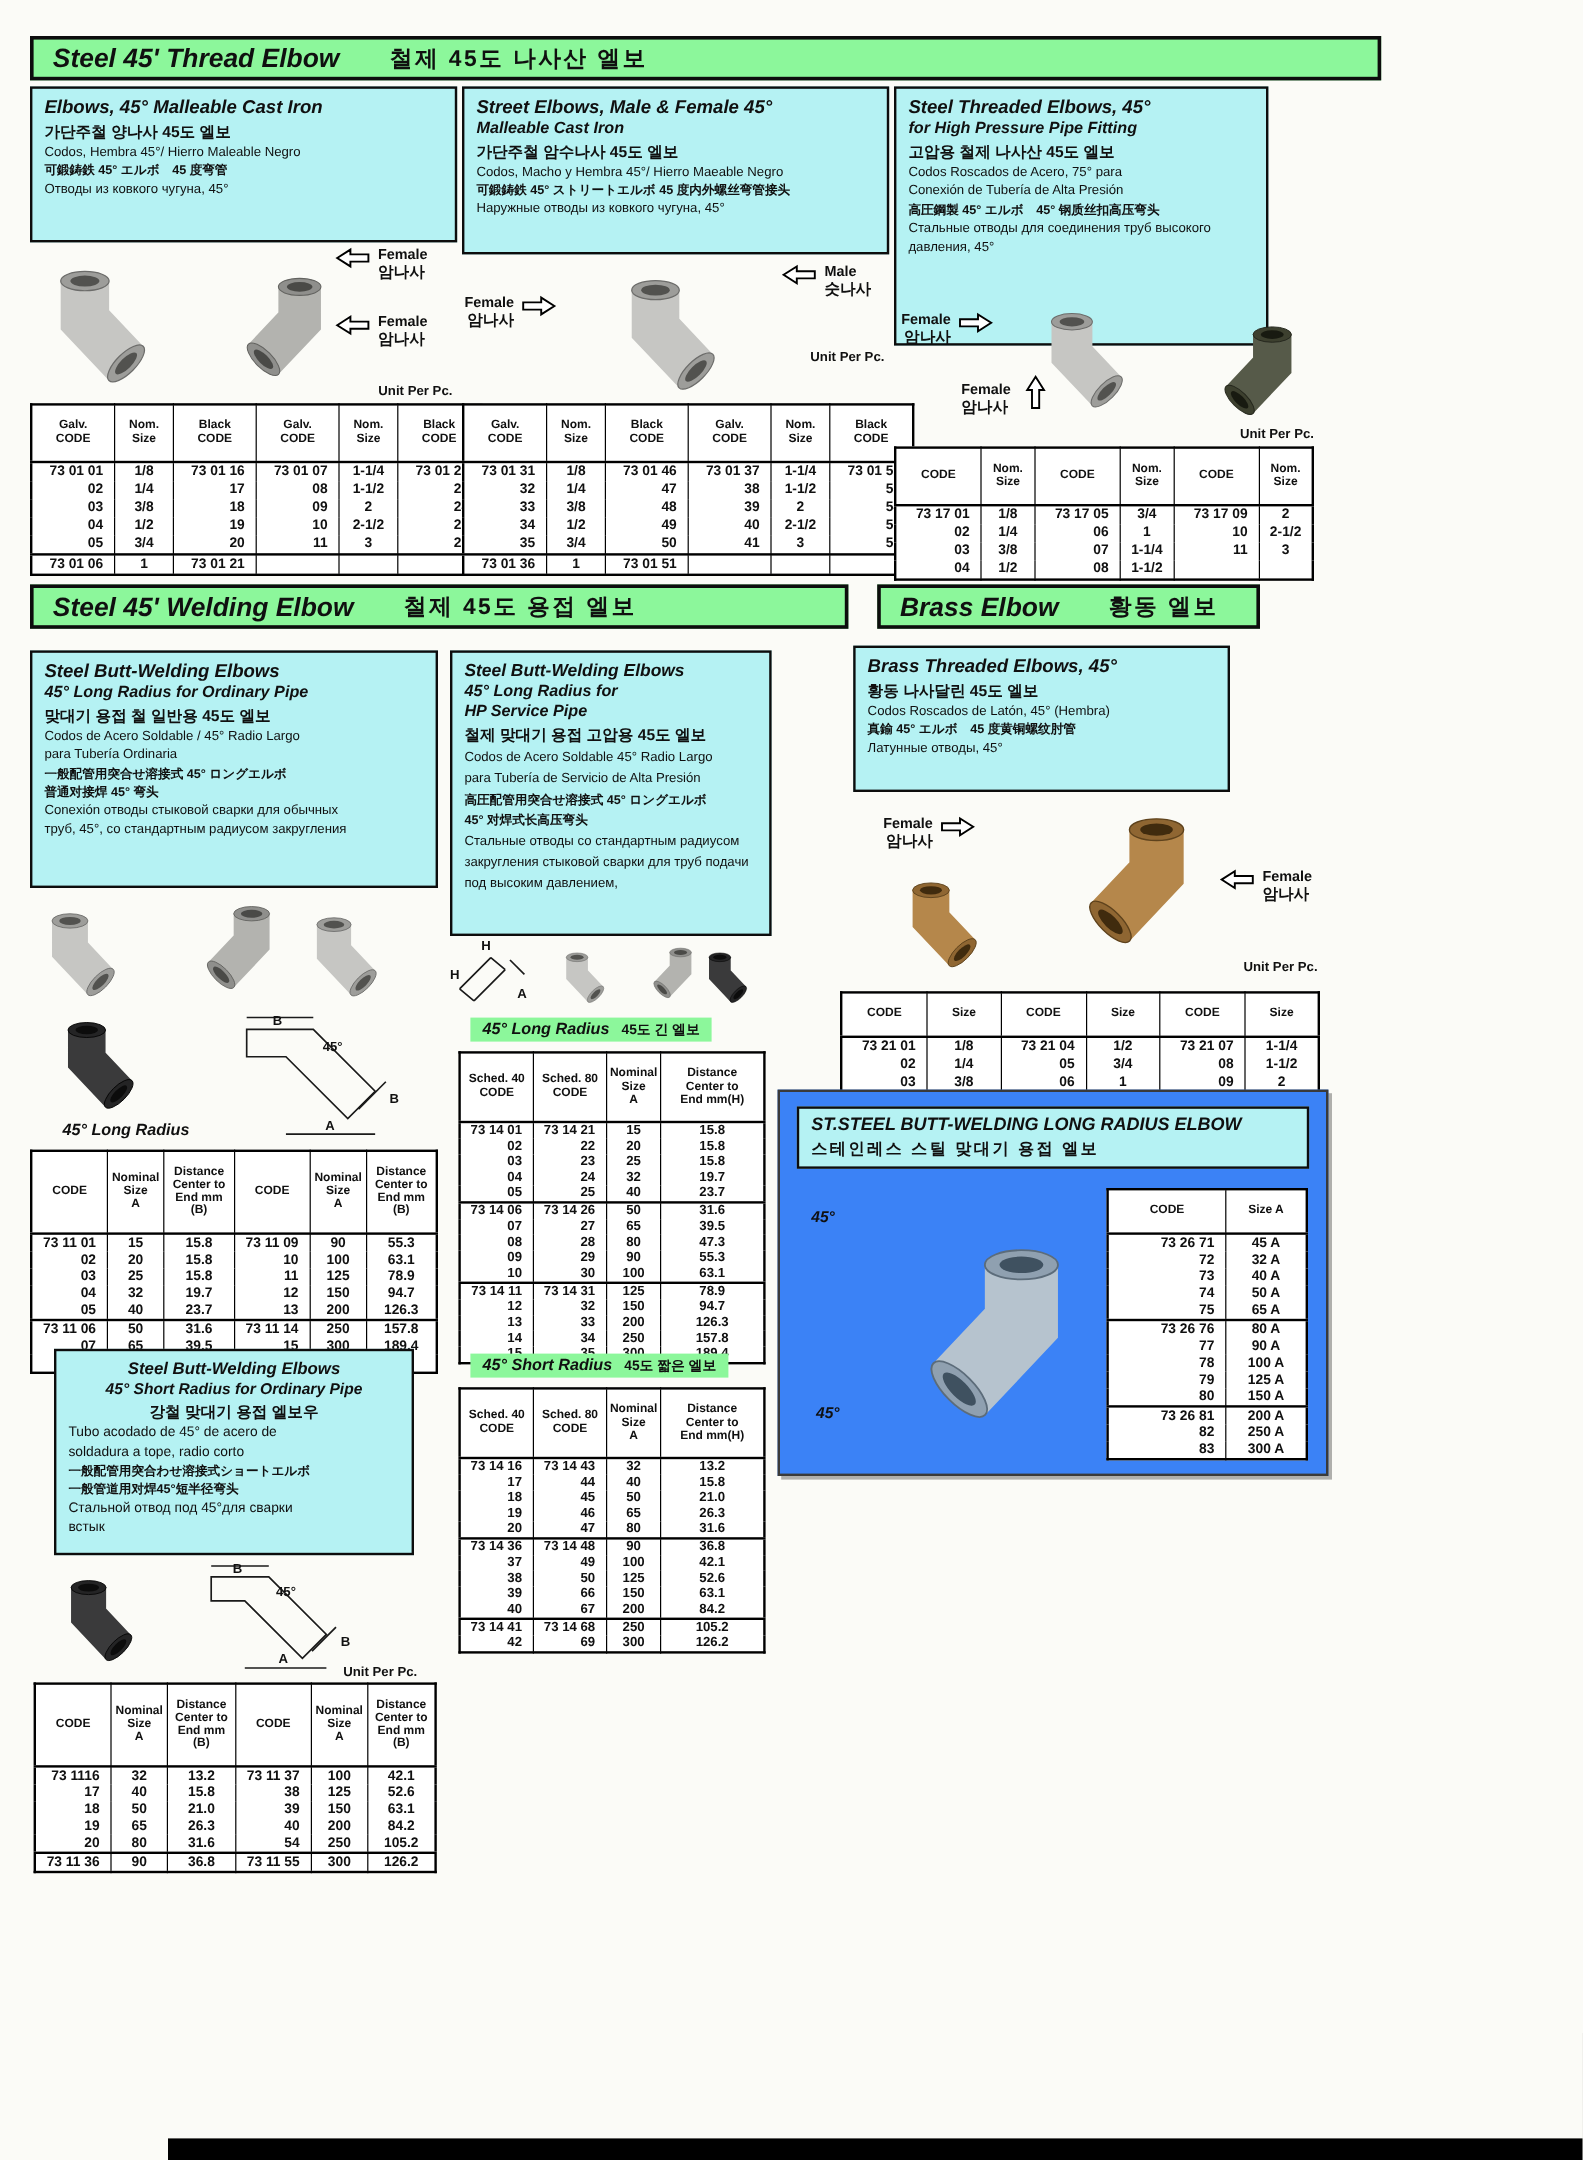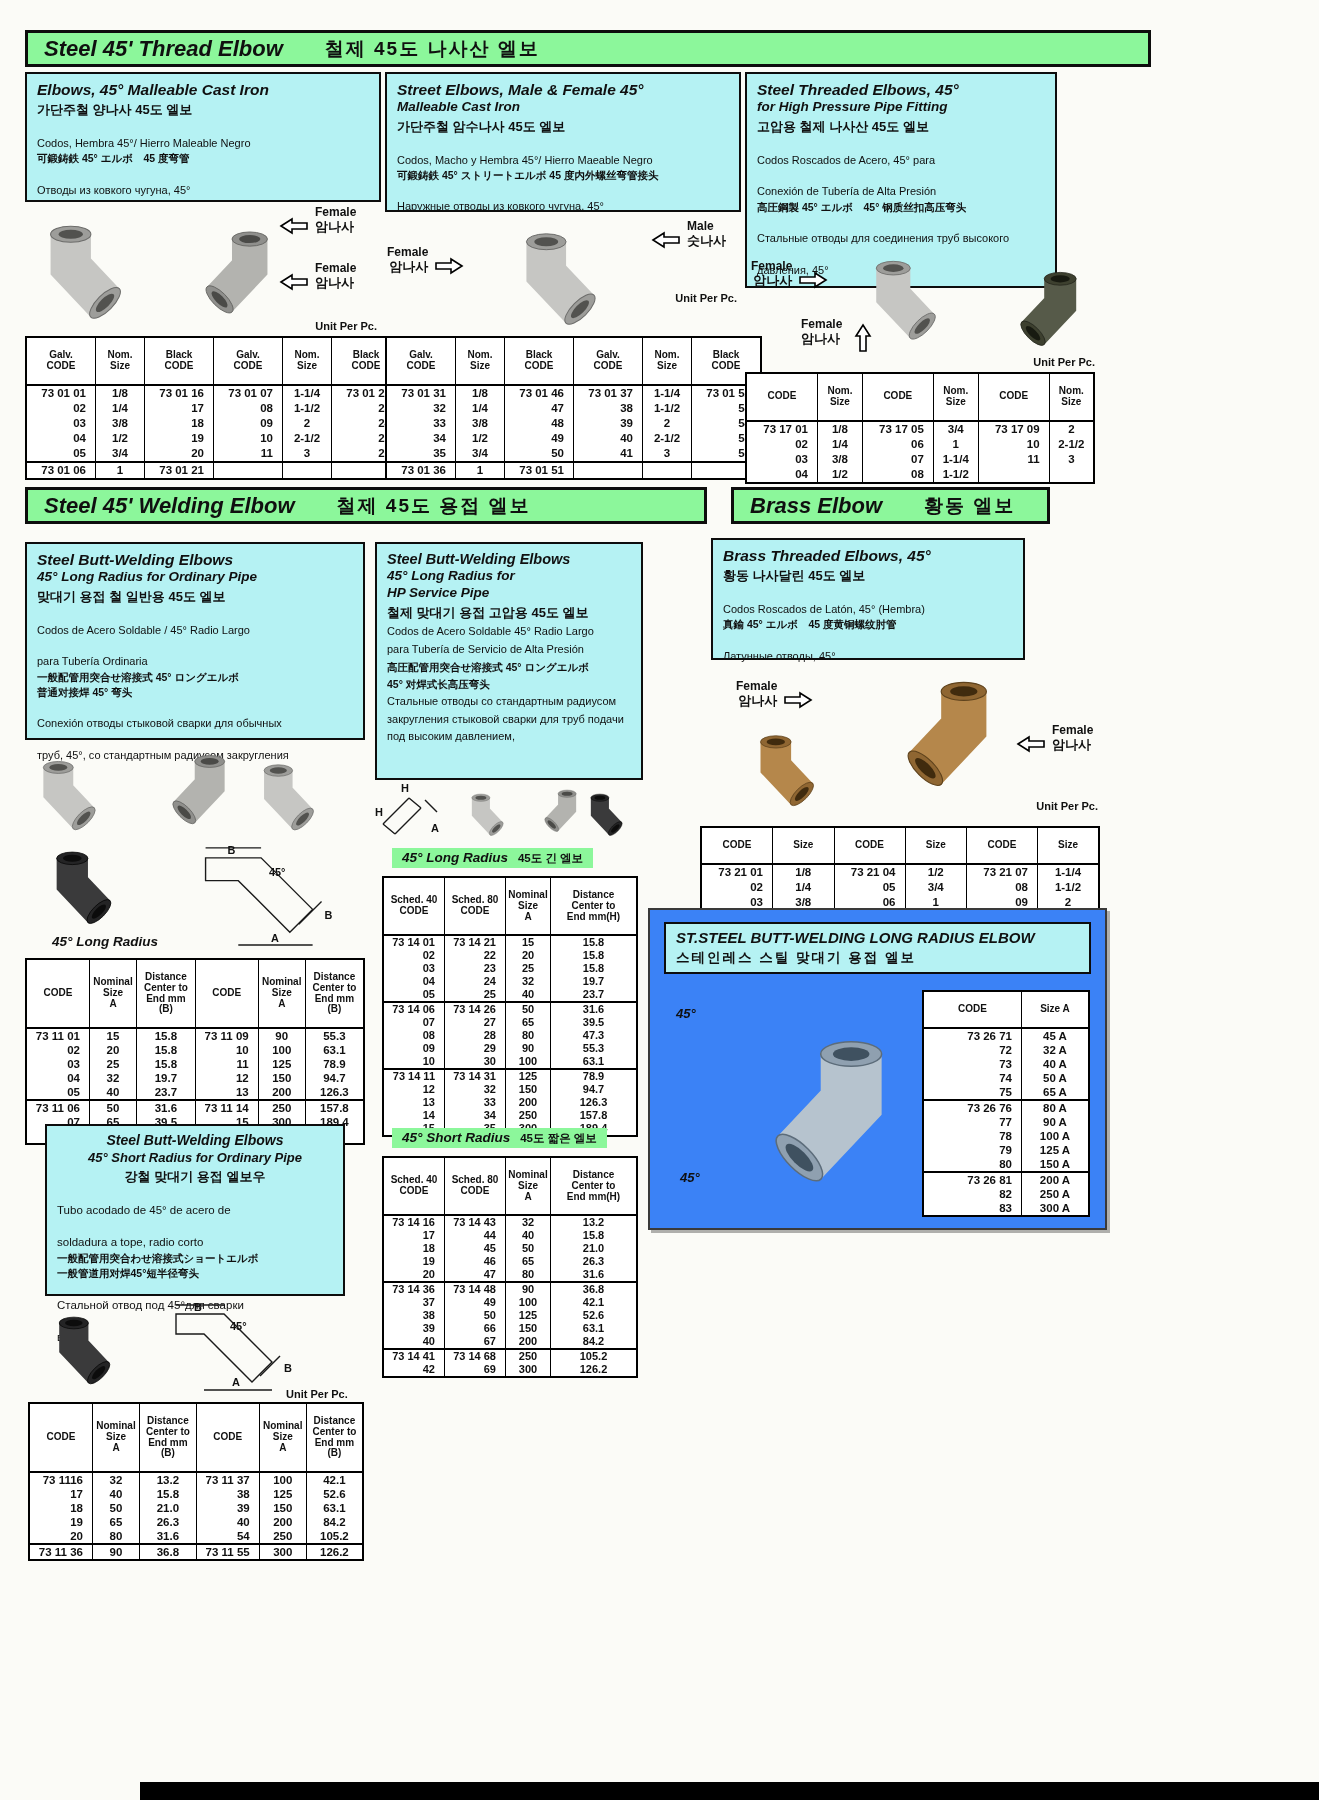--- a/index.html
+++ b/index.html
@@ -7,30 +7,30 @@
   .page{position:relative;width:1319px;height:1800px;background:#fbfbf7;margin:0 auto;overflow:hidden}
 
   .greenbar{position:absolute;height:37px;background:#8cf79b;border:3px solid #0d0d0d;display:flex;align-items:center;gap:42px;padding:0 16px;box-sizing:border-box}
   .greenbar .en{font-weight:700;font-style:italic;font-size:22px;white-space:nowrap}
   .greenbar .ko{font-weight:700;font-size:19px;letter-spacing:2px;white-space:nowrap}
 
   .cyanbox{position:absolute;background:#b5f2f3;border:2.5px solid #0d0d0d;padding:6px 10px 0;box-sizing:border-box;line-height:1.25}
   .cyanbox .t1{font-size:15.5px;font-weight:700;font-style:italic}
   .cyanbox .t2{font-size:13.5px;font-weight:700;font-style:italic}
   .cyanbox .ko{font-size:13px;font-weight:700;margin-top:3px}
-  .cyanbox .ln{font-size:11px;margin-top:18px}
+  .cyanbox .ln{font-size:11px;margin-top:2px}
   .cyanbox .lnb{font-size:10.5px;font-weight:700;margin-top:2px}
   .cyanbox.roomy .ln,.cyanbox.roomy .lnb{margin-top:4px}
   .cyanbox.center .t1,.cyanbox.center .t2,.cyanbox.center .ko{text-align:center}
 
   .imgzone{position:absolute}
   .imgzone>*{position:absolute}
   .unit{font-size:11px;font-weight:700;white-space:nowrap}
 
-  .ptr{display:flex;align-items:flex-end;gap:6px}
+  .ptr{display:flex;align-items:flex-start;gap:6px}
   .plbl .en{font-weight:700;font-size:12px;line-height:1.1}
   .plbl .ko{font-weight:700;font-size:13px;line-height:1.2}
   .arrow{width:30px;height:18px;flex:none}
   .arrow polygon{fill:#fff;stroke:#000;stroke-width:1.6}
   .arrow.right{transform:scaleX(-1)}
   .arrow.up{transform:rotate(90deg)}
 
   .elbow{overflow:visible}
   .elbow .tube{fill:none;stroke-width:40}
   .elbow.flip{transform:scaleX(-1)}
@@ -301,21 +301,21 @@
           <td></td>
           <td class="code"></td>
         </tr>
       </tbody>
     </table>
 
   <div class="cyanbox" style="left:745px;top:72px;width:312px;height:216px">
     <div class="t1">Steel Threaded Elbows, 45°</div>
     <div class="t2">for High Pressure Pipe Fitting</div>
     <div class="ko">고압용 철제 나사산 45도 엘보</div>
-    <div class="ln">Codos Roscados de Acero, 45° para</div>
+    <div class="ln">Codos Roscados de Acero, 75° para</div>
     <div class="ln">Conexión de Tubería de Alta Presión</div>
     <div class="lnb">高圧鋼製 45° エルボ　45° 钢质丝扣高压弯头</div>
     <div class="ln">Стальные отводы для соединения труб высокого</div>
     <div class="ln">давления, 45°</div>
   </div>
   <div class="imgzone" style="left:745px;top:244px;width:352px;height:124px">
     <div class="ptr" style="left:6px;top:16px">
       <div class="plbl" style="text-align:right">
           <div class="en">Female</div>
           <div class="ko">암나사</div>

